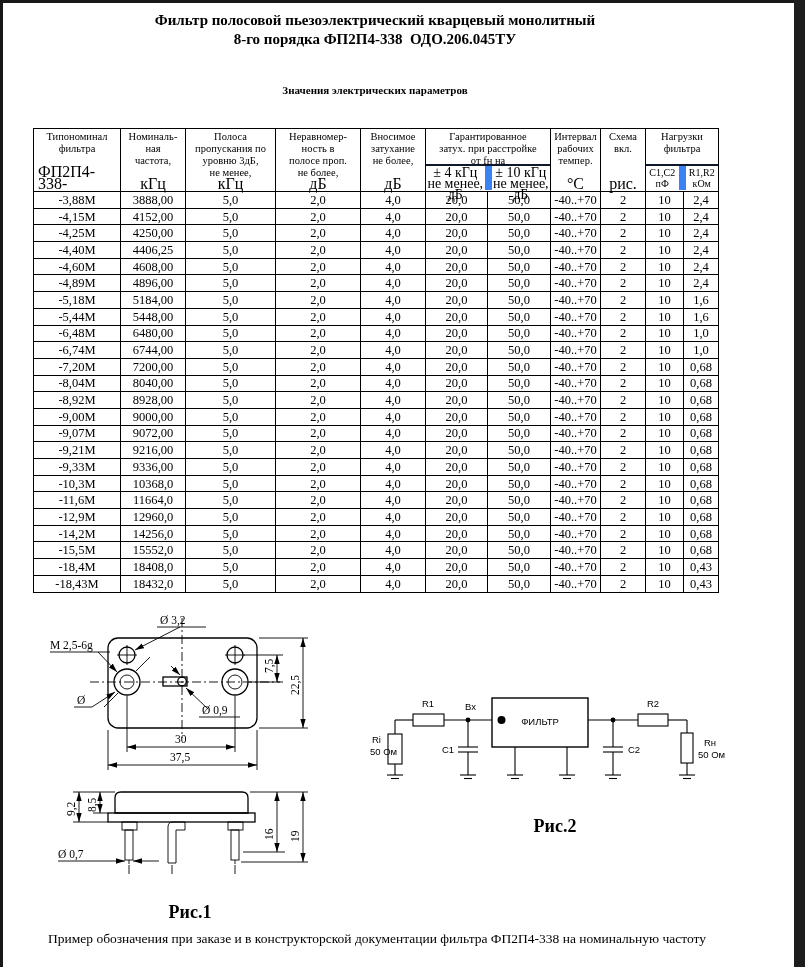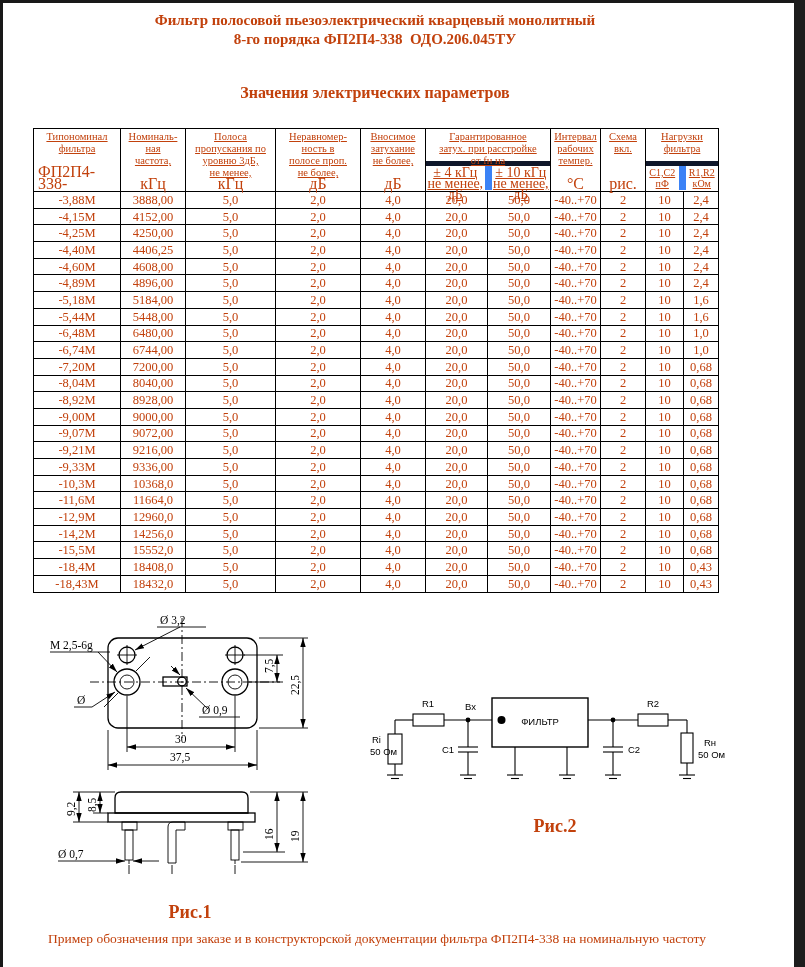--- a/index.html
+++ b/index.html
@@ -1,37 +1,37 @@
 <!DOCTYPE html>
 <html lang="ru"><head>
 <meta charset="utf-8">
 <style>
   html,body{margin:0;padding:0;background:#fff;}
   .page{position:relative;width:805px;height:967px;background:#fff;overflow:hidden;
-        font-family:"Liberation Serif", serif;color:#c2410c;}
+        font-family:"Liberation Serif", serif;color:#000000;}
   .edge-top{position:absolute;left:0;top:0;width:805px;height:3px;background:#181818;}
   .edge-left{position:absolute;left:0;top:0;width:3px;height:967px;background:#181818;}
   .edge-right{position:absolute;right:0;top:0;width:11px;height:967px;background:#1d1d1d;}
 
   .titles{position:absolute;left:0;top:11px;width:750px;text-align:center;}
   .title-line{font-weight:bold;font-size:15px;line-height:19px;}
   .subtitle{position:absolute;left:0;top:84px;width:750px;text-align:center;
-            font-weight:bold;font-size:16px;}
+            font-weight:bold;font-size:11px;}
 
   
   table.params{position:absolute;left:33px;top:128px;border-collapse:collapse;
                table-layout:fixed;width:686px;}
   table.params th,table.params td{border:1px solid #000;padding:0;}
   table.params thead th{height:62px;vertical-align:top;position:relative;
-                        font-weight:normal;font-size:10.5px;line-height:12px;text-align:center;text-decoration:underline;}
+                        font-weight:normal;font-size:10.5px;line-height:12px;text-align:center;}
   .hmain{white-space:pre-line;padding-top:2px;}
   .hsub{position:absolute;bottom:1px;left:0;right:0;font-size:16px;}
   .hsub.left{text-align:left;padding-left:4px;}
   th.group{padding:0;}
-  .gtop{height:37px;border-bottom:5px solid #0f172a;white-space:pre-line;
+  .gtop{height:37px;border-bottom:2px solid #0f172a;white-space:pre-line;
         padding-top:2px;box-sizing:border-box;}
   .gbot{display:flex;height:24px;}
   .gcell{flex:1;white-space:pre-line;font-size:14px;line-height:11px;padding-top:1px;}
   .gcell.sz10{font-size:10px;}
   .gcell.bl{border-left:7px solid #3b82f6;}
   table.params tbody td{height:15.7px;text-align:center;font-size:12.5px;line-height:14px;}
 
   
   svg{position:absolute;overflow:visible;}
   #fig1top{left:40px;top:610px;}

